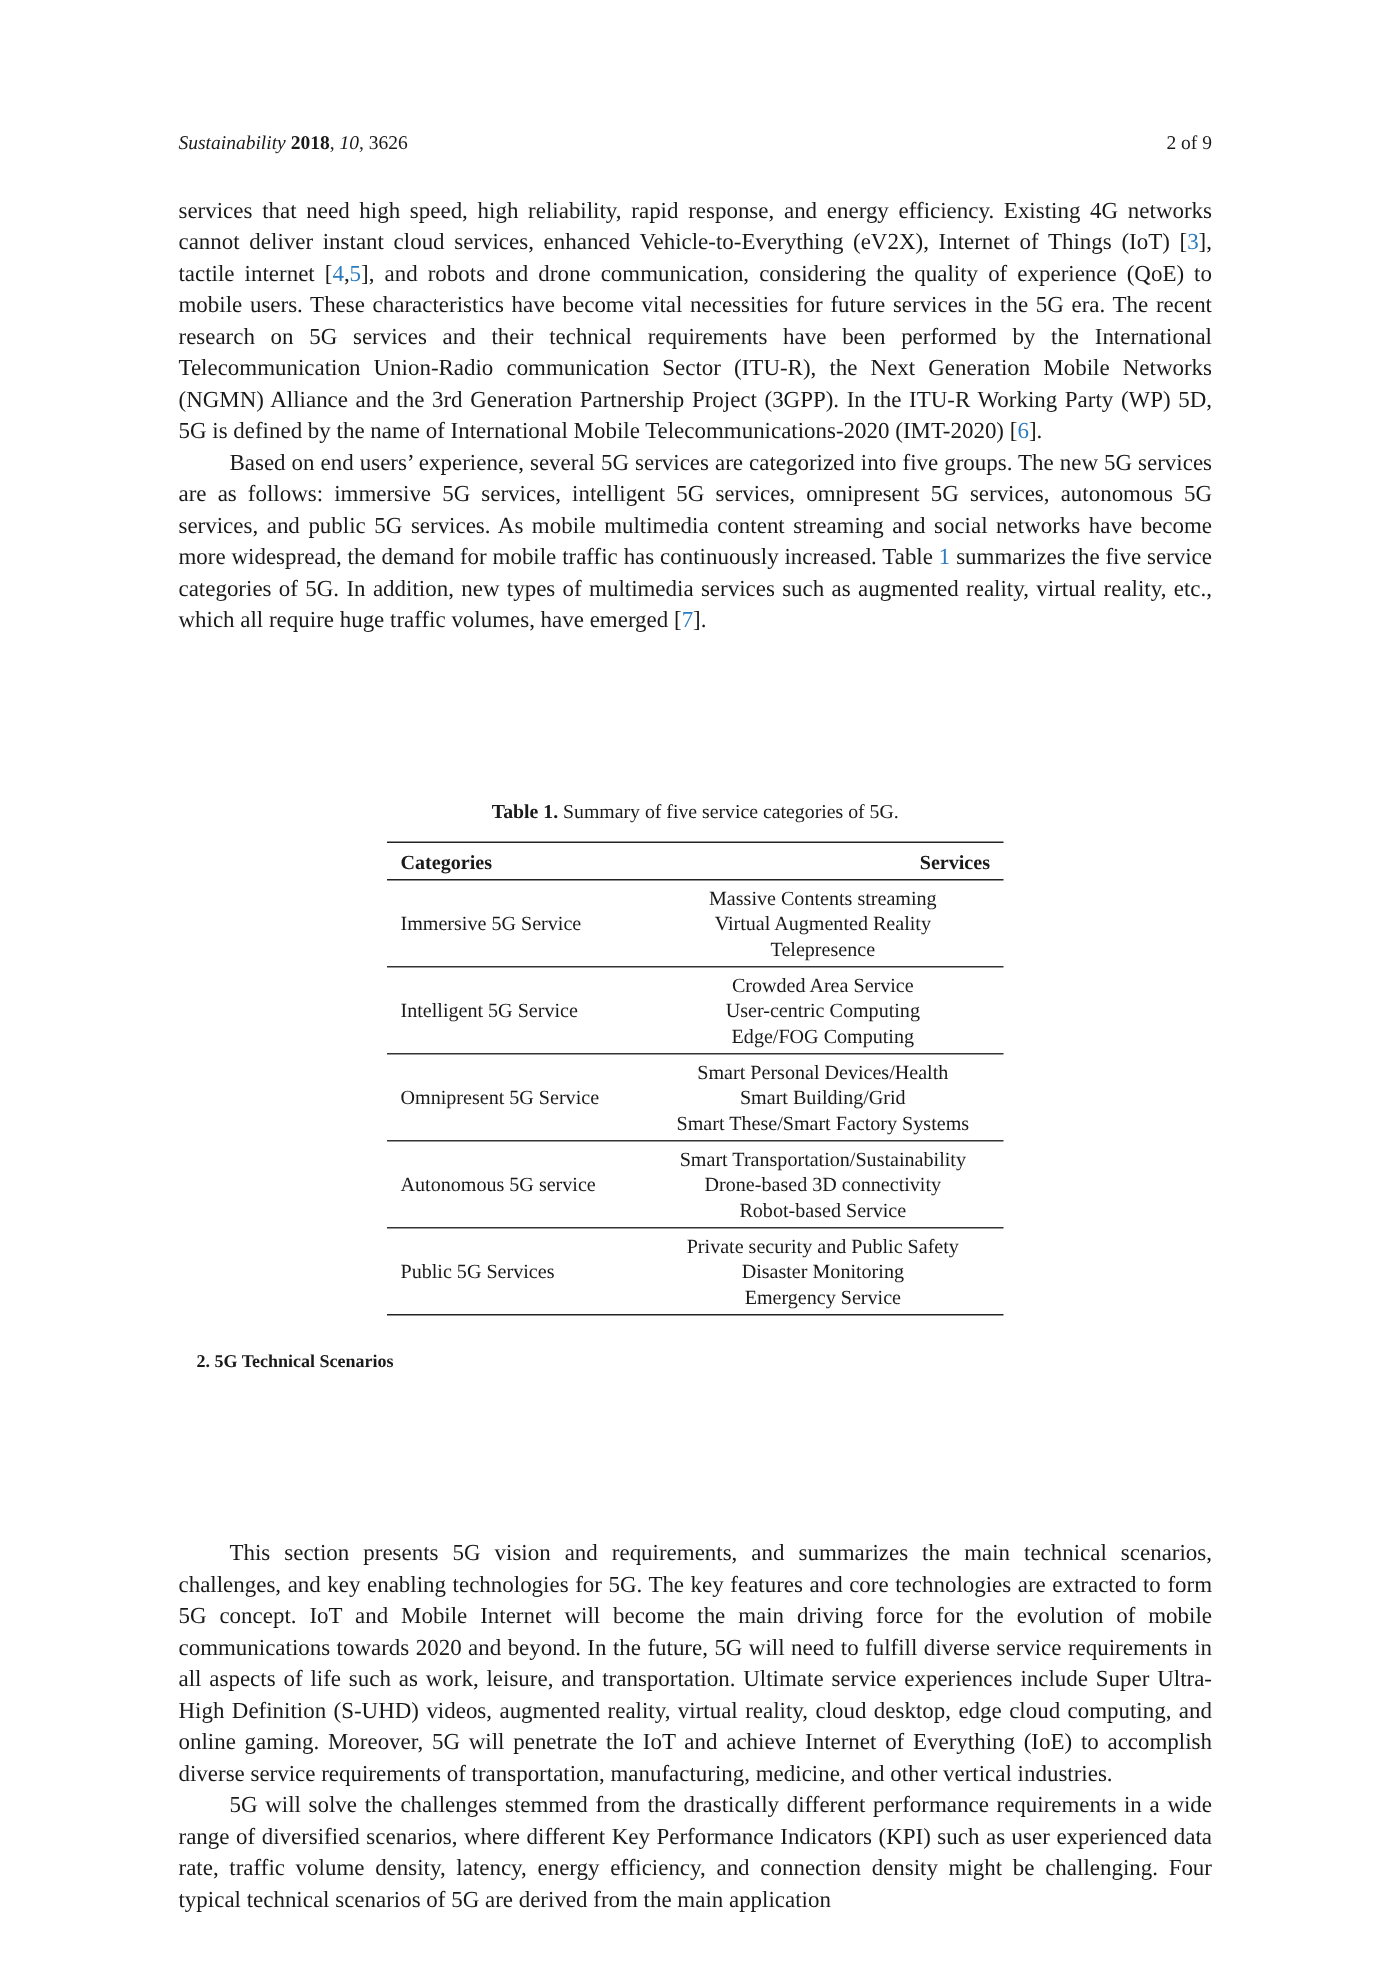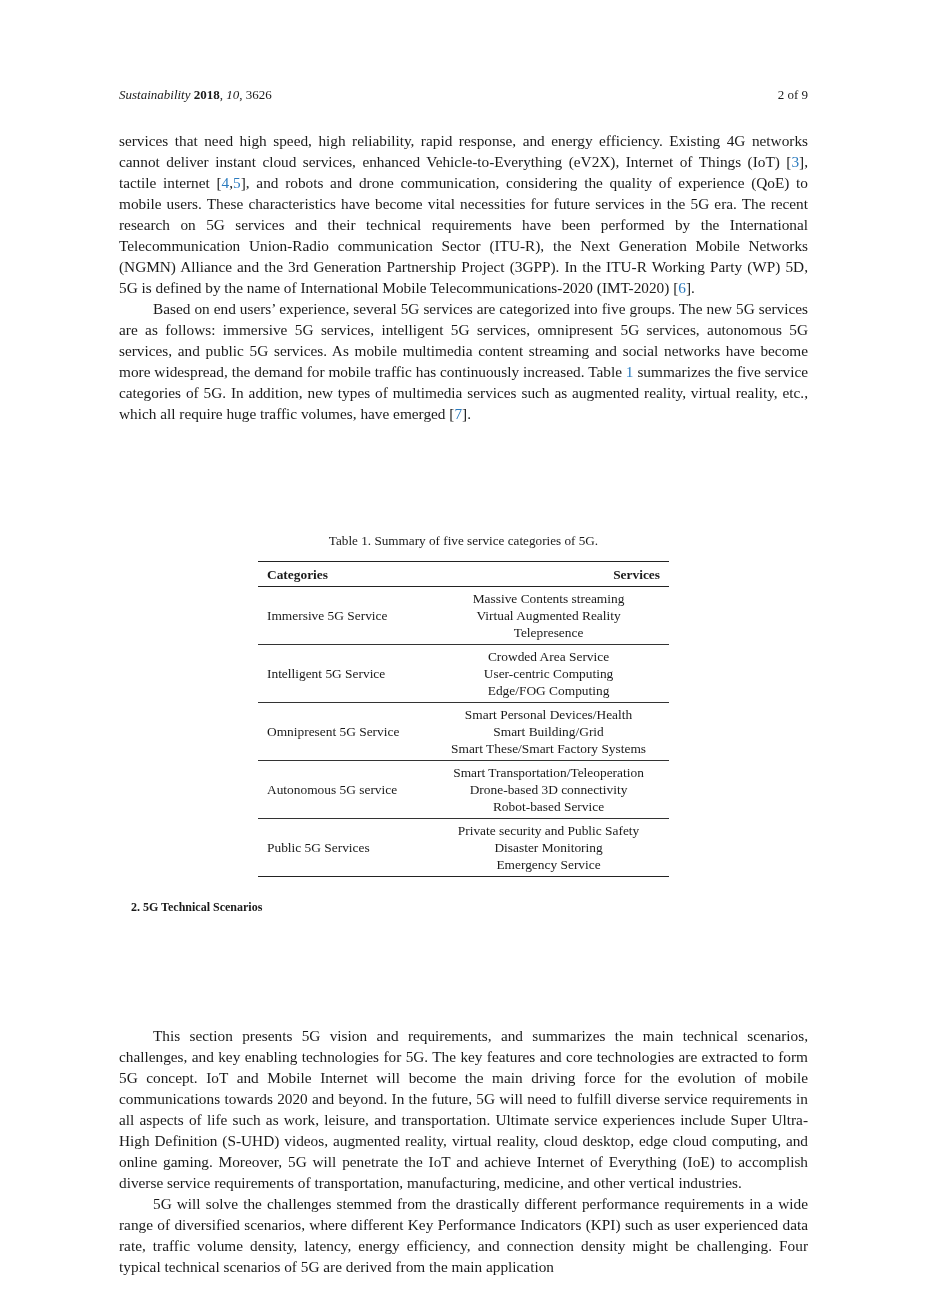--- a/index.html
+++ b/index.html
@@ -11,21 +11,21 @@
   .header .right { position: absolute; right: 0; top: 0; }
   .header i { font-style: italic; }
   .header b { font-weight: bold; }
   .body-text { position: absolute; left: 0; width: 689px; font-size: 15.3px; line-height: 21px;
                text-align: justify; }
   .body-text p { margin: 0; }
   .body-text p.indent { text-indent: 34px; }
   .cite { color: #2b7bbf; }
   .sec1 { top: 130px; }
   .caption { position: absolute; top: 533px; left: 0; width: 689px; text-align: center; font-size: 13.2px; }
-  .caption b { font-weight: normal; }
+  .caption b { font-weight: bold; }
   table.t1 { position: absolute; top: 561px; left: 139px; width: 411px; border-collapse: collapse;
              font-size: 13.4px; line-height: 17px; }
   table.t1 th { font-weight: bold; padding: 4px 9px 3px 9px; border-top: 1.3px solid #222; border-bottom: 1px solid #222; }
   table.t1 th.c1 { text-align: left; }
   table.t1 th.c2 { text-align: right; }
   table.t1 td { padding: 3px 9px 3px 9px; border-bottom: 1px solid #333; vertical-align: middle; }
   table.t1 td.c1 { text-align: left; white-space: nowrap; }
   table.t1 td.c2 { text-align: center; white-space: nowrap; }
   table.t1 tr.last td { border-bottom: 1.3px solid #222; }
   .sec-heading { position: absolute; top: 900px; left: 12px; font-size: 12px; font-weight: bold; }
@@ -76,21 +76,21 @@
         <td class="c1">Omnipresent 5G Service</td>
         <td class="c2">
             <div>Smart Personal Devices/Health</div>
             <div>Smart Building/Grid</div>
             <div>Smart These/Smart Factory Systems</div>
           </td>
       </tr>
       <tr>
         <td class="c1">Autonomous 5G service</td>
         <td class="c2">
-            <div>Smart Transportation/Teleoperation</div>
+            <div>Smart Transportation/Sustainability</div>
             <div>Drone-based 3D connectivity</div>
             <div>Robot-based Service</div>
           </td>
       </tr>
       <tr class="last">
         <td class="c1">Public 5G Services</td>
         <td class="c2">
             <div>Private security and Public Safety</div>
             <div>Disaster Monitoring</div>
             <div>Emergency Service</div>

